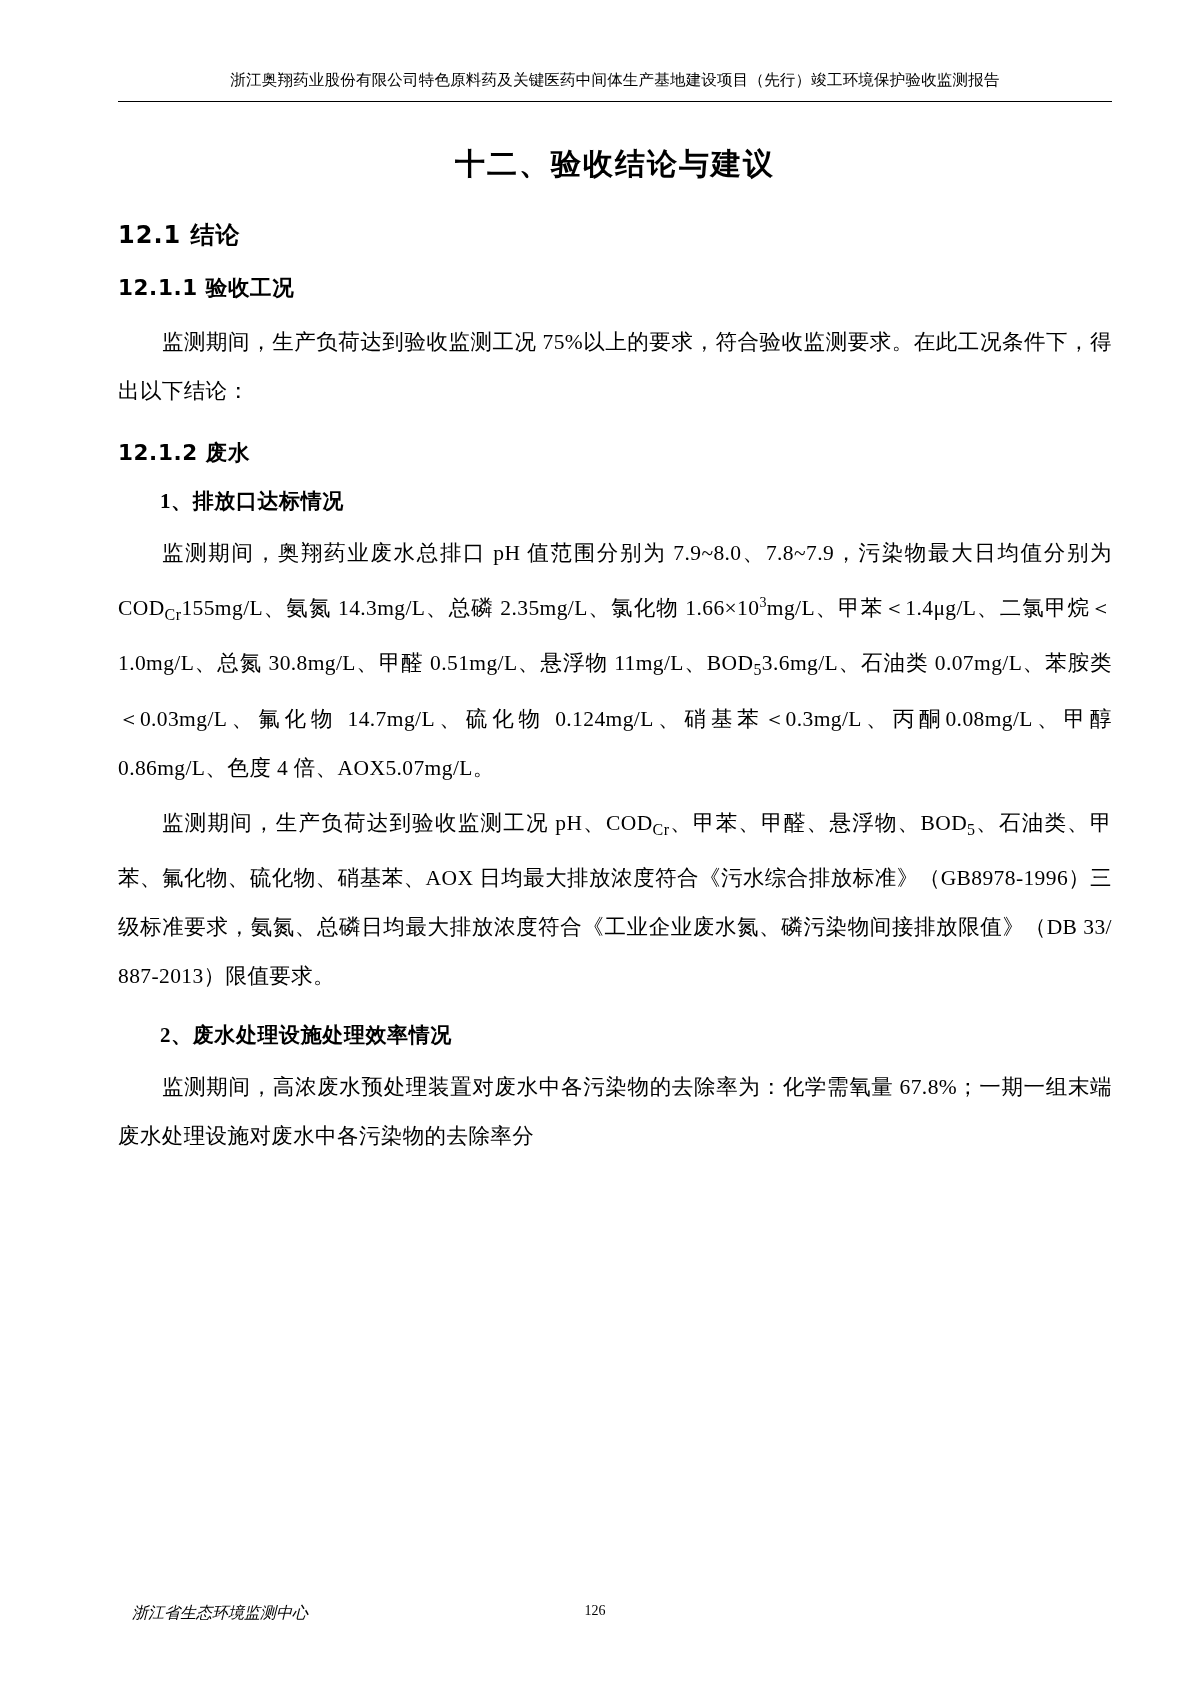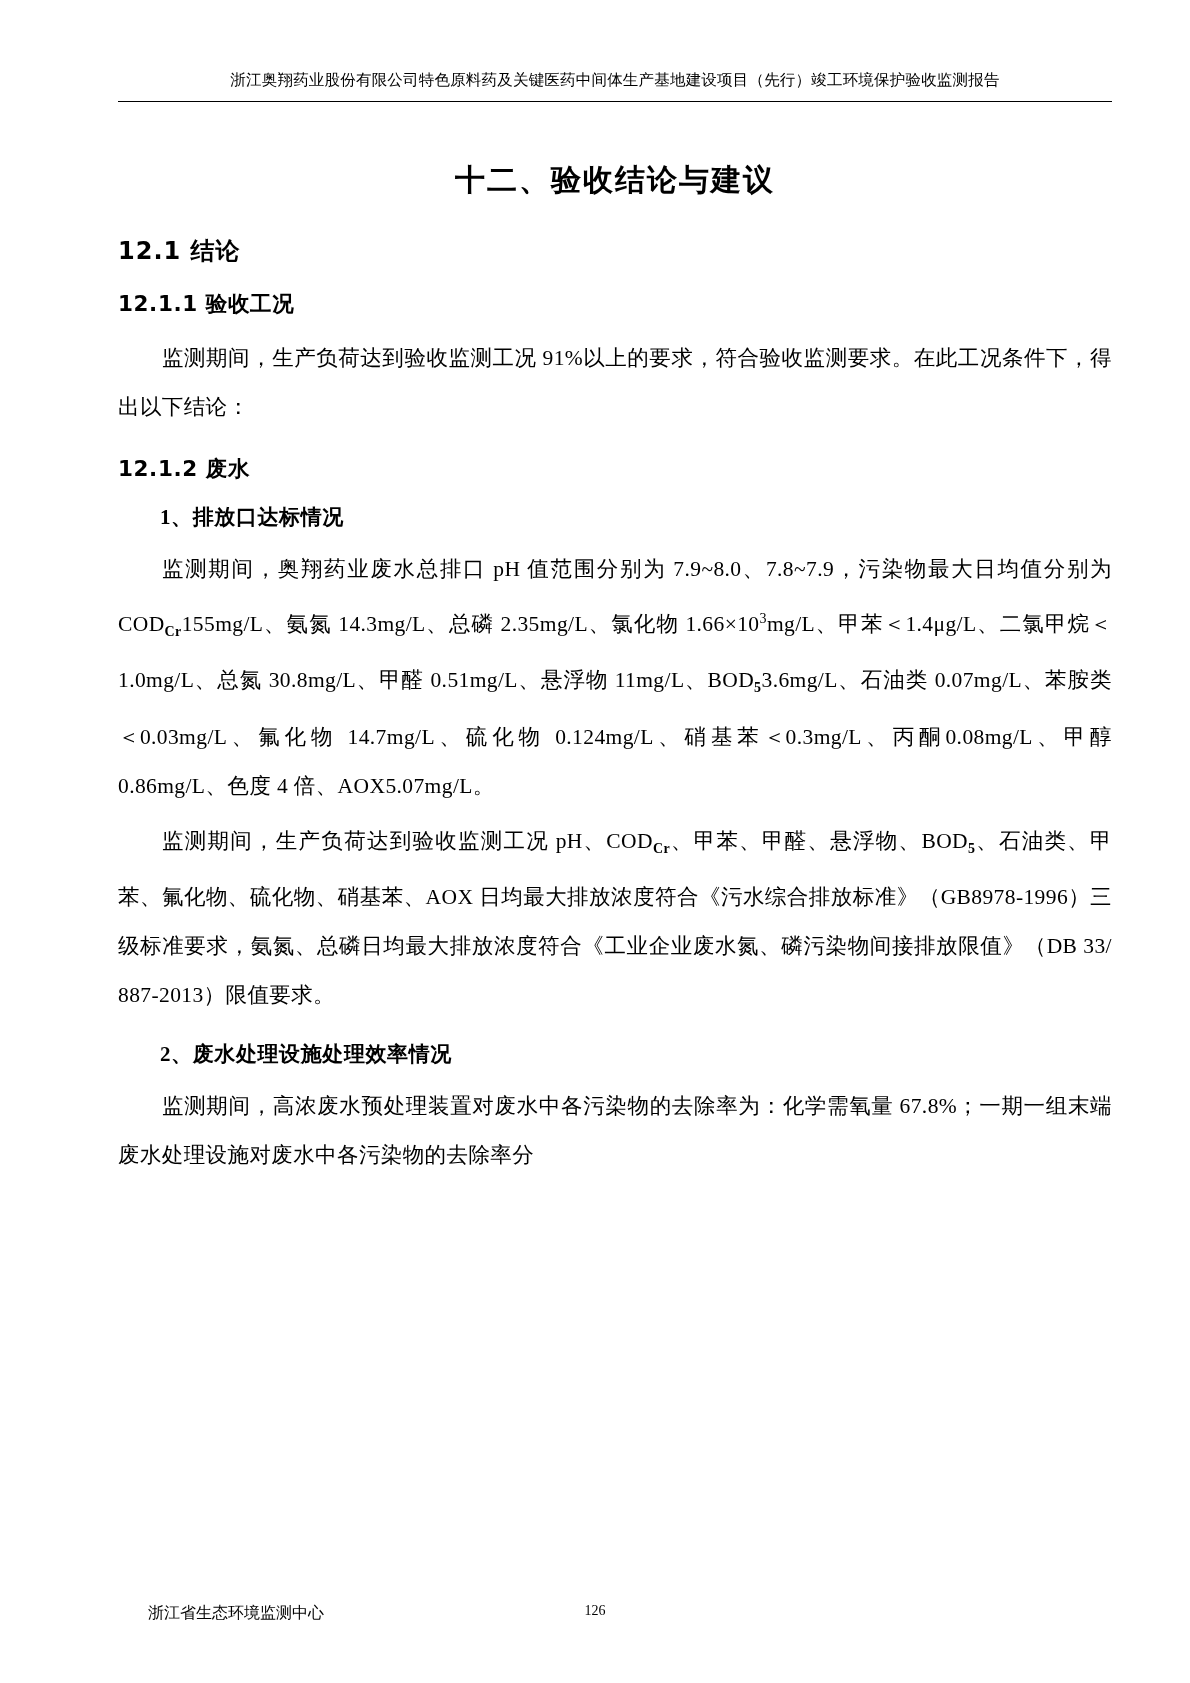--- a/index.html
+++ b/index.html
@@ -29,21 +29,21 @@
     padding-bottom: 10px;
     border-bottom: 1.6px solid #000;
     white-space: nowrap;
   }
   .doc-title {
     text-align: center;
     font-family: "DejaVu Sans", sans-serif;
     font-weight: bold;
     font-size: 30px;
     letter-spacing: 2px;
-    margin-top: 58px;
+    margin-top: 42px;
     margin-bottom: 34px;
   }
   h2.sec {
     font-family: "DejaVu Sans", sans-serif;
     font-weight: bold;
     font-size: 24px;
     margin: 26px 0 18px 0;
     letter-spacing: 1px;
   }
   h3.sec {
@@ -64,44 +64,44 @@
   p.body {
     font-size: 21.5px;
     line-height: 49px;
     margin: 0 0 6px 0;
     text-indent: 44px;
     text-align: justify;
     text-justify: inter-ideograph;
     letter-spacing: 0.4px;
   }
   p.body sub {
-    font-size: 14px;
+    font-size: 16px;
     vertical-align: sub;
-    font-weight: bold;
   }
   p.body sup {
     font-size: 14px;
     vertical-align: super;
   }
   .footer {
     position: absolute;
     left: 118px;
     right: 118px;
     bottom: 56px;
     font-family: "DejaVu Sans", sans-serif;
     font-size: 16px;
   }
   .footer-inner {
     position: relative;
     height: 24px;
   }
   .footer-org {
     position: absolute;
-    left: 30px;
+    left: 14px;
     top: 0;
+    font-style: italic;
   }
   .footer-page {
     position: absolute;
     left: 0;
     right: 0;
     text-align: center;
     font-family: "Liberation Serif", serif;
     font-size: 14px;
     top: 0;
   }
@@ -112,21 +112,21 @@
 <div class="page">
 
   <div class="header">浙江奥翔药业股份有限公司特色原料药及关键医药中间体生产基地建设项目（先行）竣工环境保护验收监测报告</div>
 
   <div class="doc-title">十二、验收结论与建议</div>
 
   <h2 class="sec">12.1  结论</h2>
 
   <h3 class="sec">12.1.1  验收工况</h3>
 
-  <p class="body">监测期间，生产负荷达到验收监测工况 91%以上的要求，符合验收监测要求。在此工况条件下，得出以下结论：</p>
+  <p class="body">监测期间，生产负荷达到验收监测工况 75%以上的要求，符合验收监测要求。在此工况条件下，得出以下结论：</p>
 
   <h3 class="sec">12.1.2  废水</h3>
 
   <div class="numhead">1、排放口达标情况</div>
 
   <p class="body"><span>监测期间，奥翔药业废水总排口 pH 值范围分别为 7.9~8.0、7.8~7.9，污染物最大日均值分别为 COD</span><sub>Cr</sub><span>155mg/L、氨氮 14.3mg/L、总磷 2.35mg/L、氯化物 1.66×10</span><sup>3</sup><span>mg/L、甲苯＜1.4μg/L、二氯甲烷＜1.0mg/L、总氮 30.8mg/L、甲醛 0.51mg/L、悬浮物 11mg/L、BOD</span><sub>5</sub><span>3.6mg/L、石油类 0.07mg/L、苯胺类＜0.03mg/L、氟化物 14.7mg/L、硫化物 0.124mg/L、硝基苯＜0.3mg/L、丙酮0.08mg/L、甲醇 0.86mg/L、色度 4 倍、AOX5.07mg/L。</span></p>
 
   <p class="body"><span>监测期间，生产负荷达到验收监测工况 pH、COD</span><sub>Cr</sub><span>、甲苯、甲醛、悬浮物、BOD</span><sub>5</sub><span>、石油类、甲苯、氟化物、硫化物、硝基苯、AOX 日均最大排放浓度符合《污水综合排放标准》（GB8978-1996）三级标准要求，氨氮、总磷日均最大排放浓度符合《工业企业废水氮、磷污染物间接排放限值》（DB 33/ 887-2013）限值要求。</span></p>
 
   <div class="numhead">2、废水处理设施处理效率情况</div>

